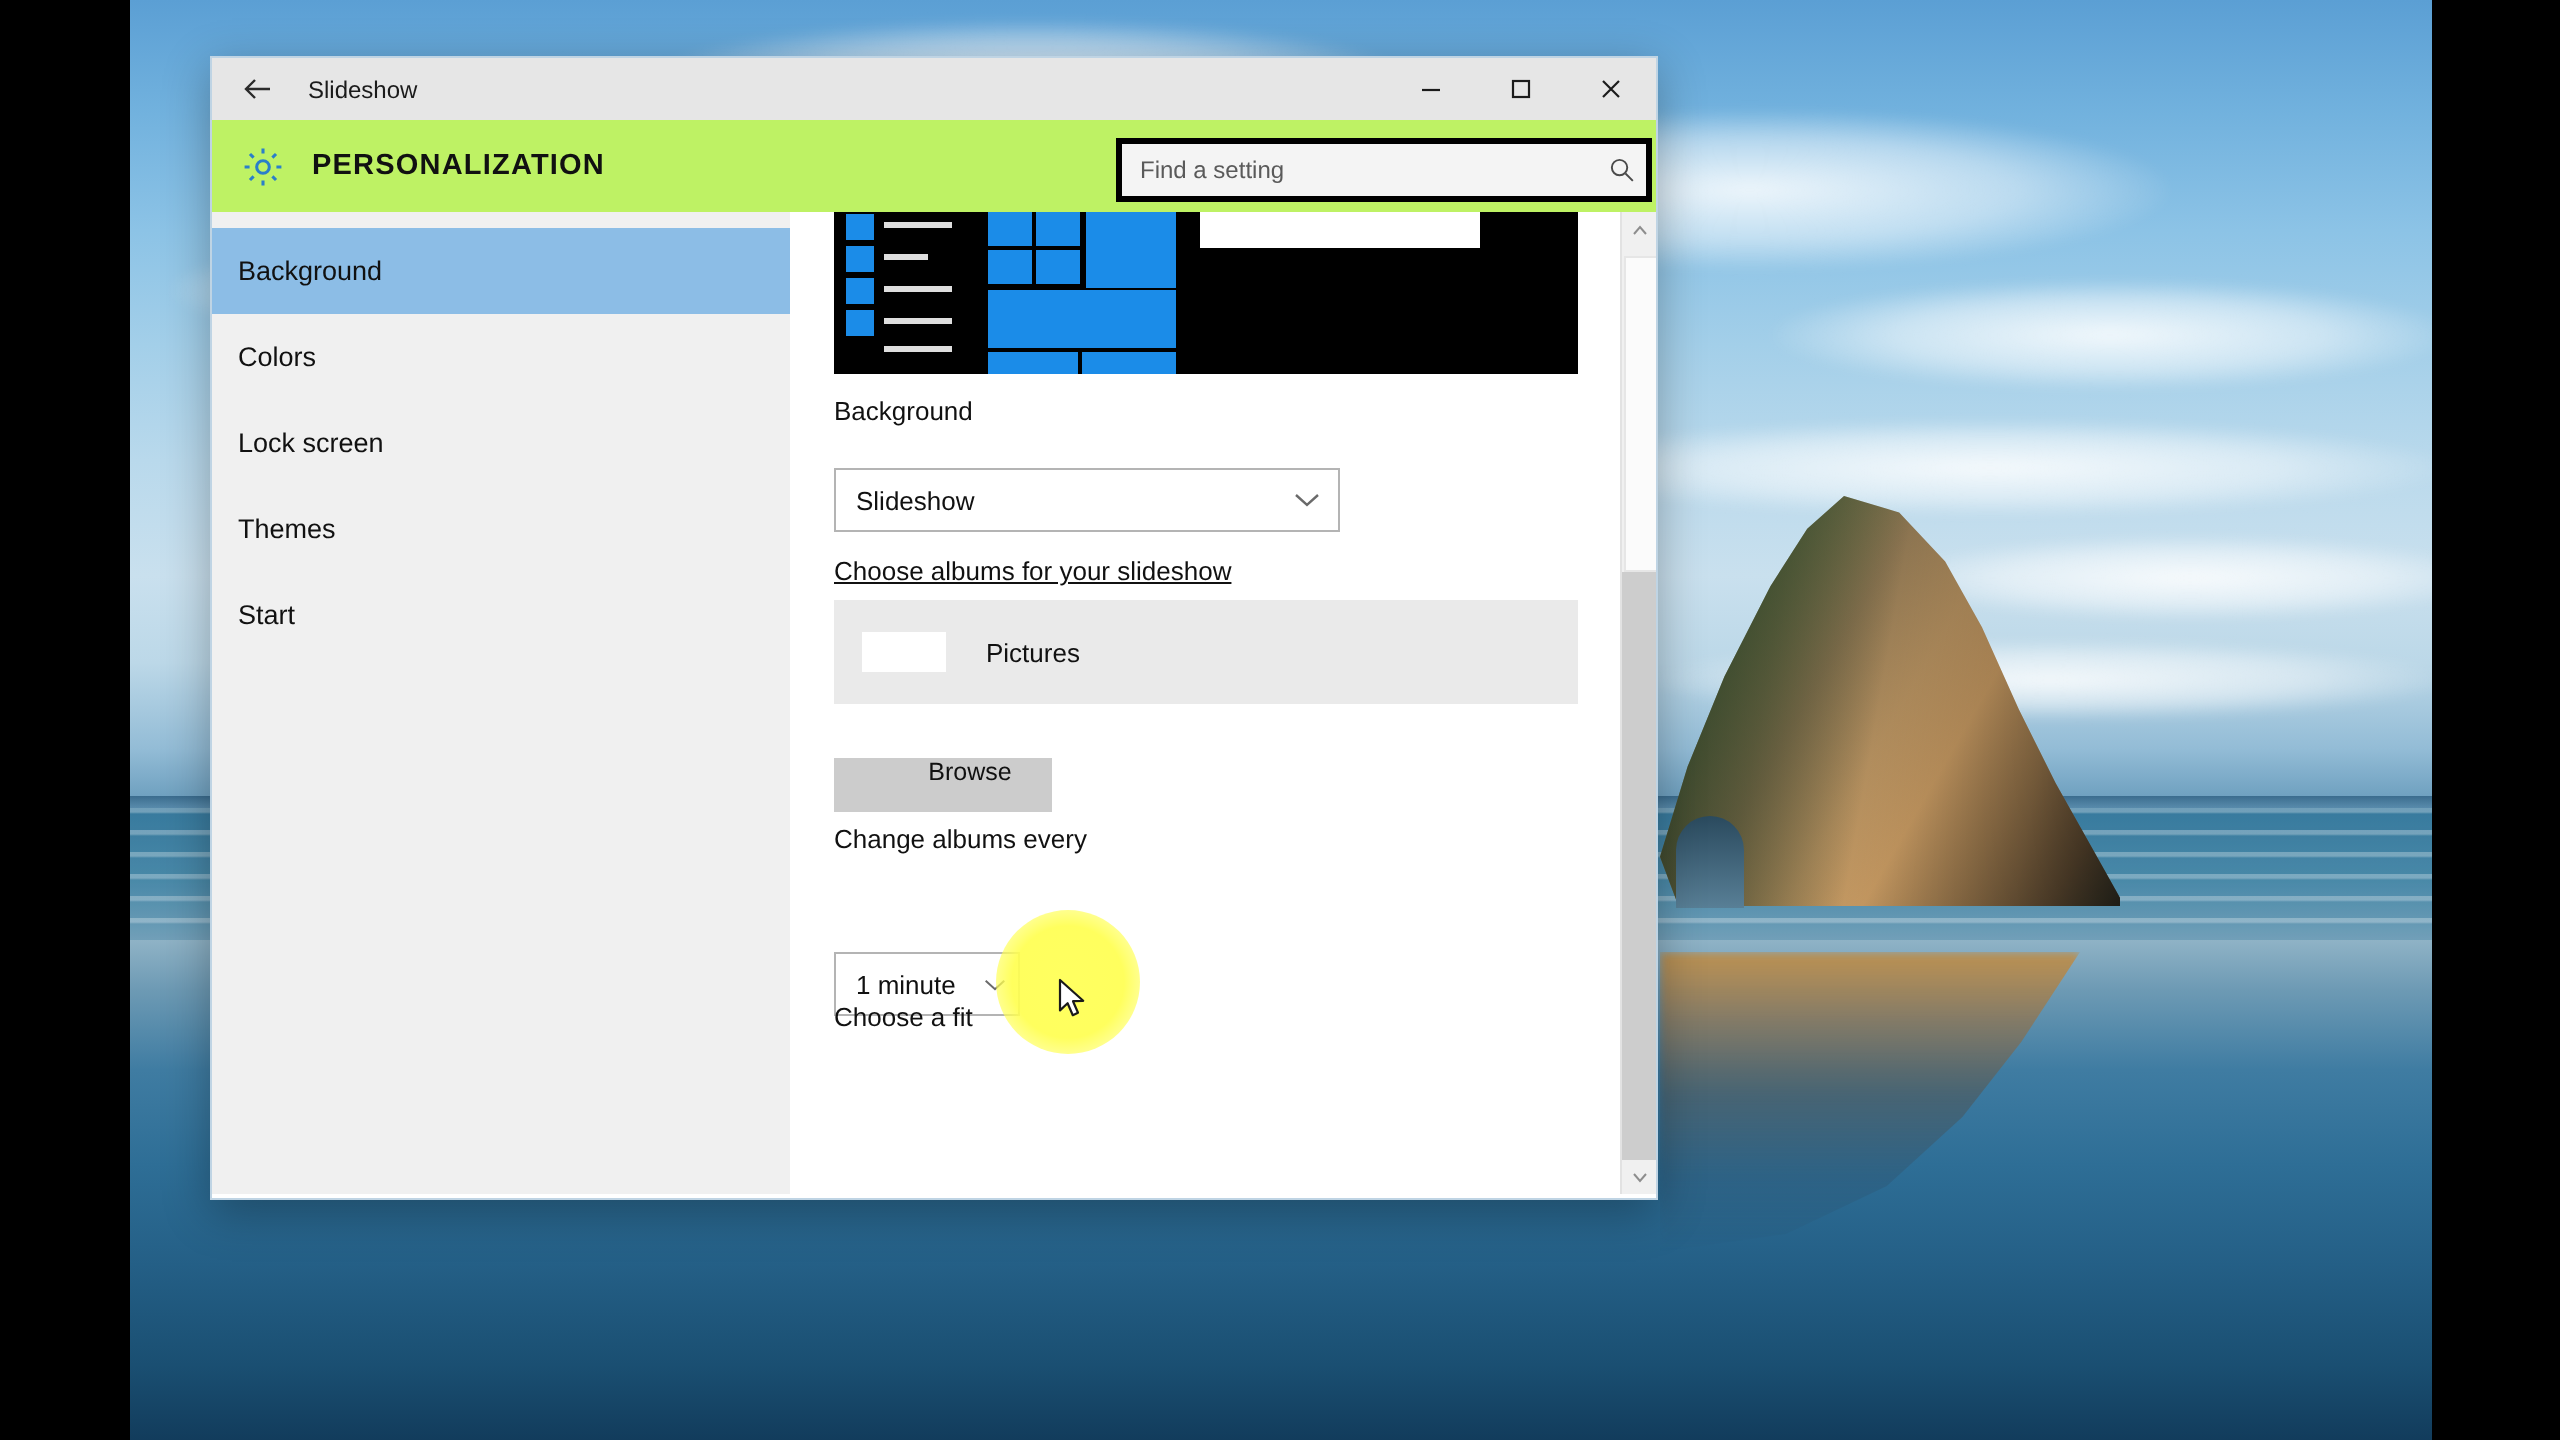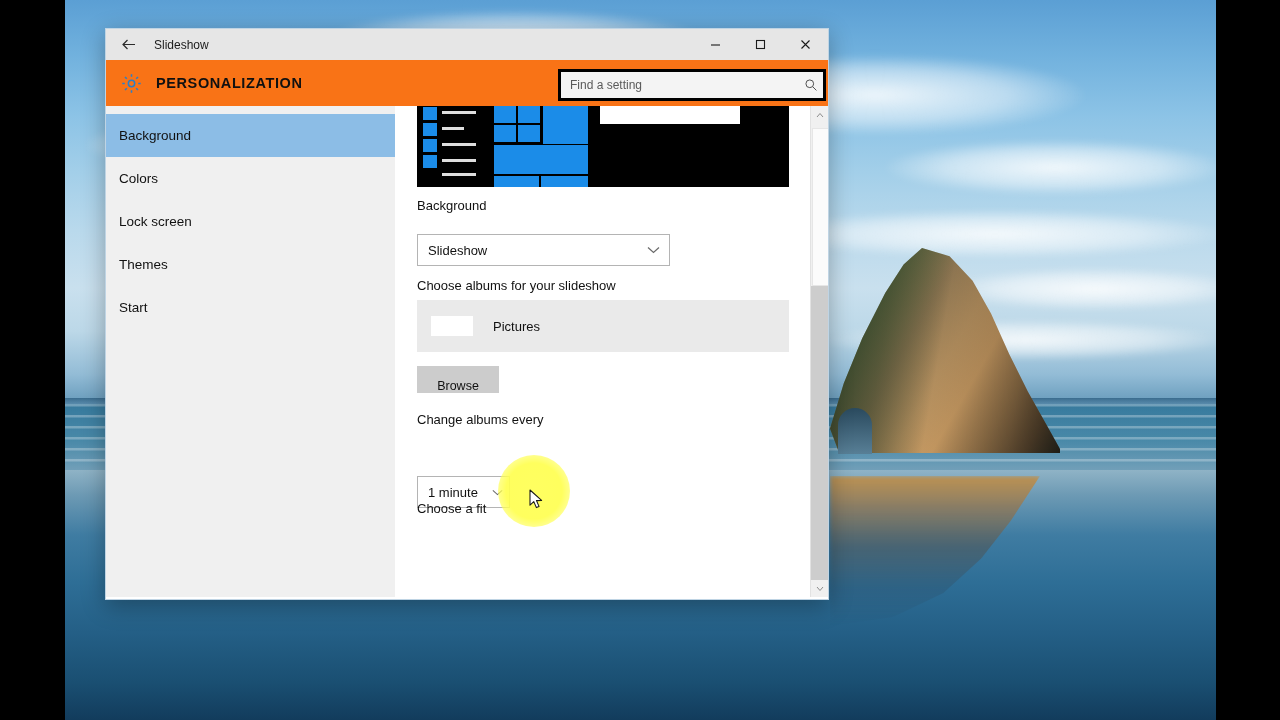--- a/index.html
+++ b/index.html
@@ -84,21 +84,21 @@
     color: #2b2b2b;
   }
   #apptitle { font-size: 12px; color: #1b1b1b; margin-left: 4px; }
   .wbtn {
     width: 45px; height: 31px; display: flex; align-items: center; justify-content: center;
     color: #1b1b1b;
   }
   #wbtns { position: absolute; right: 0; top: 0; display: flex; }
 
   #apphead {
-    height: 46px; background: #f97316; display: flex; align-items: center; position: relative;
+    height: 46px; background: #bef264; display: flex; align-items: center; position: relative;
   }
   #gearwrap { width: 50px; display: flex; align-items: center; justify-content: center; }
   #headtitle {
     font-size: 14.5px; letter-spacing: .6px; color: #111; font-weight: 600;
   }
   #searchbox {
     position: absolute; right: 2px; top: 9px; width: 262px; height: 26px;
     background: #f4f4f4; border: 3px solid #000000;
     display: flex; align-items: center;
   }
@@ -139,23 +139,23 @@
     display: flex; align-items: center; justify-content: space-between;
     padding: 0 9px 0 10px; font-size: 13px; color: #111;
   }
   #albumrow {
     height: 52px; background: #eaeaea; display: flex; align-items: center;
   }
   #albumthumb { width: 54px; height: 34px; margin-left: 8px; display:flex; align-items:center; justify-content:center; }
   #albumthumb .ph { width: 42px; height: 20px; background: #fff; }
   #albumname { font-size: 13px; color: #111; margin-left: 14px; }
   #browsebtn {
-    margin-top: 9px; width: 82px; height: 27px; background: #cccccc;
-    display: flex; align-items: flex-end; justify-content: center;
-    font-size: 12.5px; color: #111;
+    margin-top: 22px; width: 82px; height: 27px; background: #cccccc;
+    display: flex; align-items: flex-start; justify-content: center;
+    font-size: 12.5px; color: #111; padding-left: 27px;
   }
 
   
   #vscroll {
     position: absolute; right: 0; top: 0; width: 17px; height: 491px;
     background: #f0f0f0; border-left: 1px solid #e2e2e2;
   }
   .sbarrow {
     height: 17px; display: flex; align-items: center; justify-content: center;
     color: #8d8d8d; font-size: 8px;
@@ -301,21 +301,21 @@
 
           <div class="seclabel" style="position:absolute; left:22px; top:92px;">Background</div>
 
           <div class="combo" style="position:absolute; left:22px; top:128px; width:232px;">
             <span>Slideshow</span>
             <svg width="13" height="8" viewBox="0 0 13 8" aria-hidden="true">
               <path d="M1 1.5 6.5 6.5 12 1.5" fill="none" stroke="#6a6a6a" stroke-width="1.2"></path>
             </svg>
           </div>
 
-          <div class="seclabel" style="position:absolute; left:22px; top:172px;">Choose albums for your slideshow</div>
+          <div class="seclabel" style="position:absolute; left:22px; top:172px;text-decoration:underline;">Choose albums for your slideshow</div>
 
           <div id="albumrow" style="position:absolute; left:22px; top:194px; width:372px;">
             <div id="albumthumb">
               <div class="ph"></div>
             </div>
             <div id="albumname">Pictures</div>
           </div>
 
           <div id="browsebtn" style="position:absolute; left:22px; top:251px;">
             <span>Browse</span>

